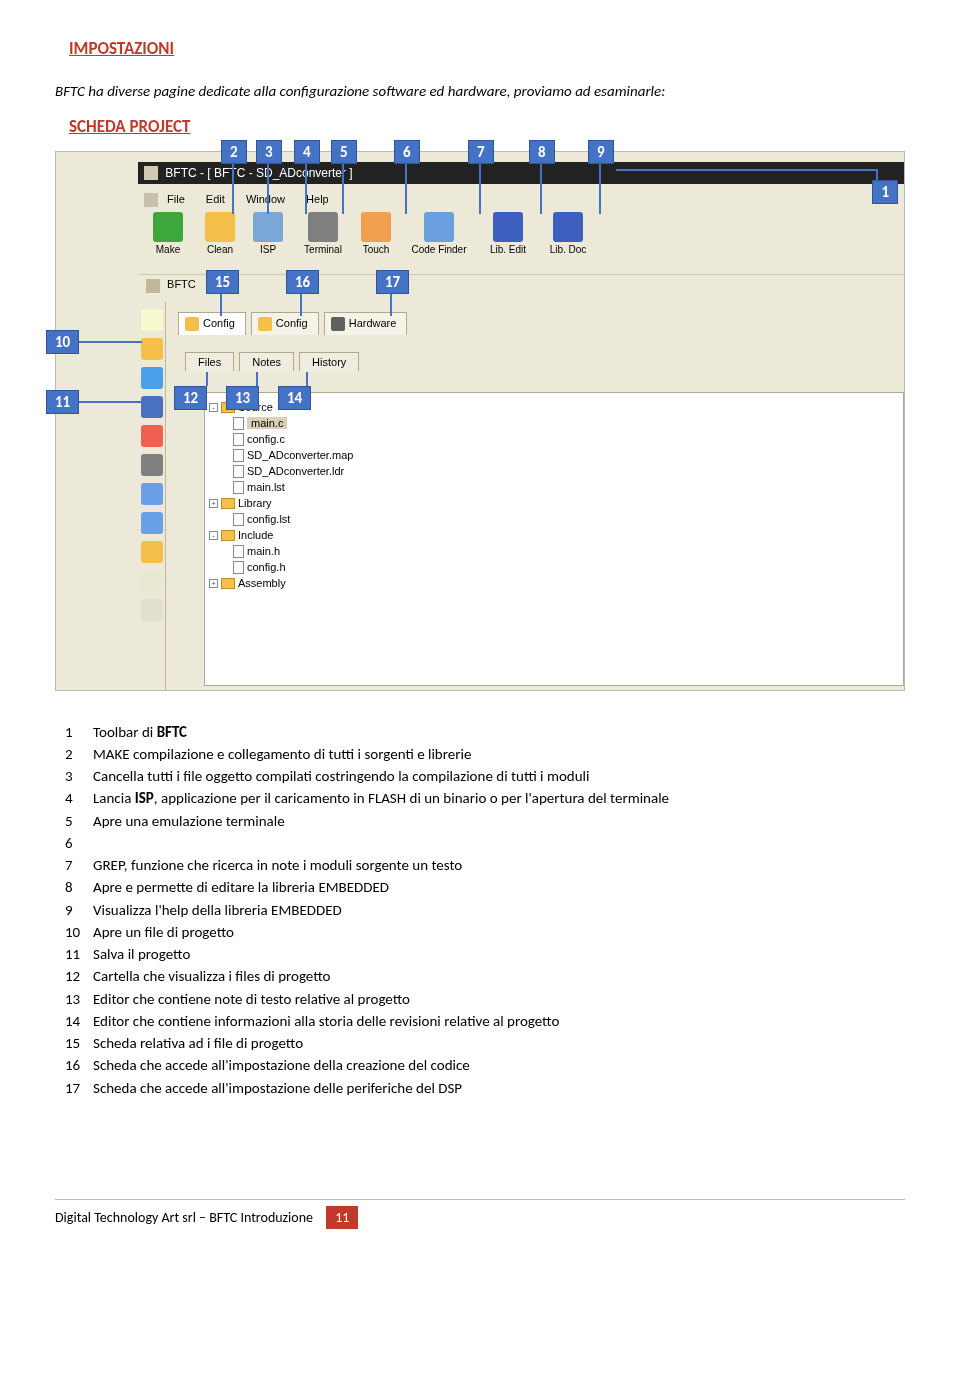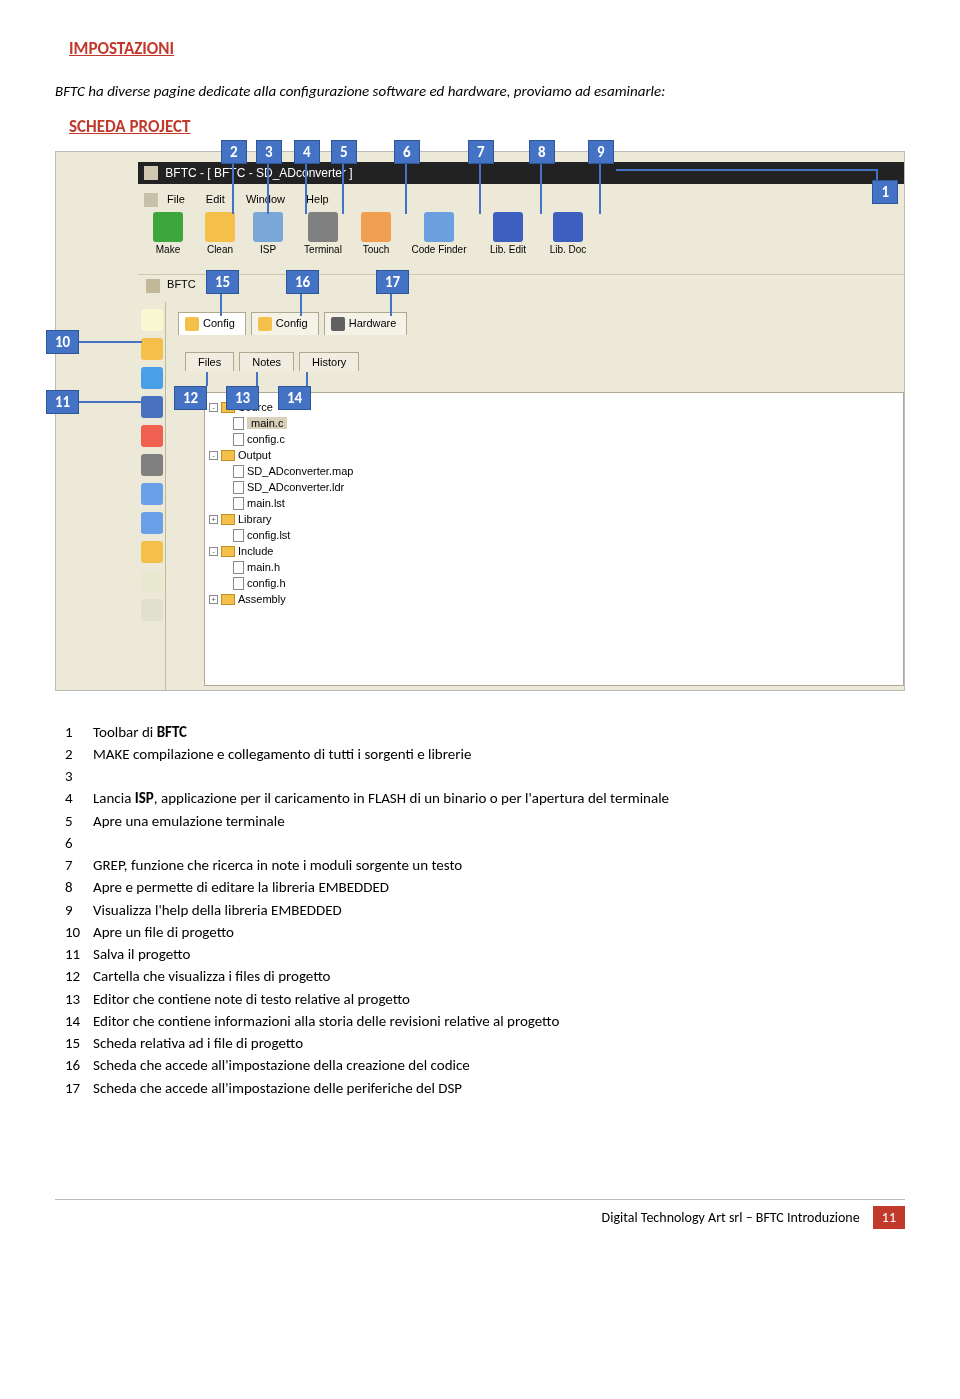--- a/index.html
+++ b/index.html
@@ -54,21 +54,21 @@
 .tree .fil { display:inline-block; width:11px; height:13px; background:#fff; border:1px solid #888; vertical-align:middle; margin-right:3px;}
 .tree .sel { background:#d8d0b8; padding:0 4px; }
 
 
 .nl { list-style:none; margin:0 0 30px 10px; }
 .nl li { padding:1px 0; line-height:1.35; display:flex; }
 .nl li .num { width:28px; flex-shrink:0; }
 .nl li .txt { flex:1; }
 
 
-.ftr { border-top:1px solid #bbb; margin-top:100px; padding-top:6px; text-align:right; font-size:14px; }
+.ftr { border-top:1px solid #bbb; margin-top:100px; padding-top:6px; font-size:14px; }
 .ftr .pg { display:inline-block; background:#c0392b; color:#fff; padding:3px 9px; margin-left:10px; }
 </style>
 </head>
 <body>
 
 <div class="heading-red">IMPOSTAZIONI</div>
 <p class="intro">BFTC ha diverse pagine dedicate alla configurazione software ed hardware, proviamo ad esaminarle:</p>
 <div class="heading-red">SCHEDA PROJECT</div>
 
 <div class="screenshot">
@@ -182,21 +182,20 @@
     <div class="subsubtabs">
       <div class="subsubtab">Files</div>
       <div class="subsubtab">Notes</div>
       <div class="subsubtab">History</div>
     </div>
 
     <div class="tree">
       <div class="node"><span class="exp">-</span><span class="fld"></span><span>Source</span></div>
       <div class="node" style="padding-left:24px"><span class="fil"></span><span class="sel">main.c</span></div>
       <div class="node" style="padding-left:24px"><span class="fil"></span><span>config.c</span></div>
-      <div class="node"><span class="exp">-</span><span class="fld"></span><span>Output</span></div>
       <div class="node" style="padding-left:24px"><span class="fil"></span><span>SD_ADconverter.map</span></div>
       <div class="node" style="padding-left:24px"><span class="fil"></span><span>SD_ADconverter.ldr</span></div>
       <div class="node" style="padding-left:24px"><span class="fil"></span><span>main.lst</span></div>
       <div class="node"><span class="exp">+</span><span class="fld"></span><span>Library</span></div>
       <div class="node" style="padding-left:24px"><span class="fil"></span><span>config.lst</span></div>
       <div class="node"><span class="exp">-</span><span class="fld"></span><span>Include</span></div>
       <div class="node" style="padding-left:24px"><span class="fil"></span><span>main.h</span></div>
       <div class="node" style="padding-left:24px"><span class="fil"></span><span>config.h</span></div>
       <div class="node"><span class="exp">+</span><span class="fld"></span><span>Assembly</span></div>
     </div>
@@ -215,20 +214,21 @@
     <li>
       <span class="num">1</span>
       <span class="txt">Toolbar di <b>BFTC</b></span>
     </li>
     <li>
       <span class="num">2</span>
       <span class="txt">MAKE compilazione e collegamento di tutti i sorgenti e librerie</span>
     </li>
     <li>
       <span class="num">3</span>
+      <span class="txt">Cancella tutti i file oggetto compilati costringendo la compilazione di tutti i moduli</span>
     </li>
     <li>
       <span class="num">4</span>
       <span class="txt">Lancia <b>ISP</b>, applicazione per il caricamento in FLASH di un binario o per l'apertura del terminale</span>
     </li>
     <li>
       <span class="num">5</span>
       <span class="txt">Apre una emulazione terminale</span>
     </li>
     <li>

